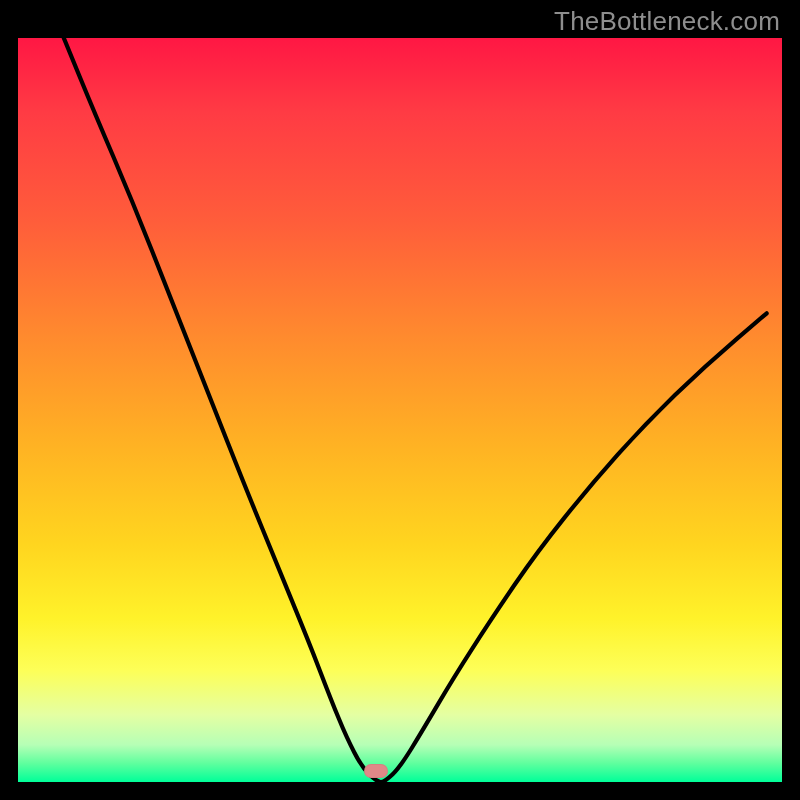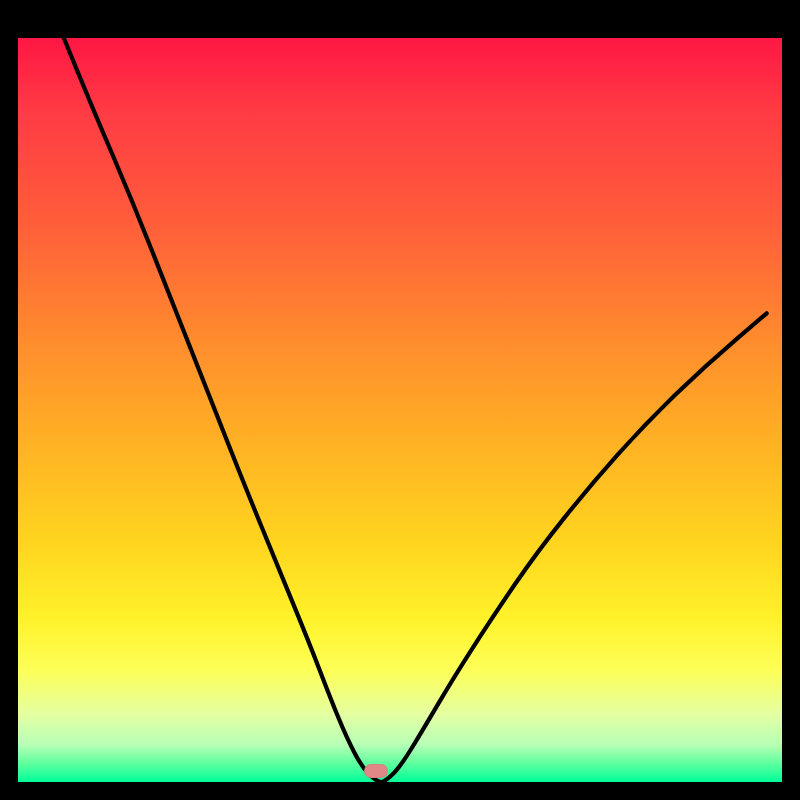--- a/index.html
+++ b/index.html
@@ -65,20 +65,21 @@
     border-radius: 7px;
     background: #e08888;
     box-shadow: inset 0 0 0 1px rgba(0,0,0,0.05);
   }
 </style>
 </head>
 <body>
 
 <div class="frame">
 
+  <div class="attribution">TheBottleneck.com</div>
 
   <div class="plot-area">
 
     <svg class="curve" viewBox="0 0 764 744" preserveAspectRatio="none">
       <path fill="none" stroke="#000000" stroke-width="4.2" stroke-linecap="round" stroke-linejoin="round" d="M 45.8 0.0 Q 45.8 0.0 61.1 37.2 Q 76.4 74.4 95.5 119.0 Q 114.6 163.7 133.7 212.0 Q 152.8 260.4 171.9 308.8 Q 191.0 357.1 210.1 405.5 Q 229.2 453.8 244.5 491.0 Q 259.8 528.2 275.0 565.4 Q 290.3 602.6 301.8 632.4 Q 313.2 662.2 320.9 680.8 Q 328.5 699.4 336.2 714.2 Q 343.8 729.1 351.4 736.6 Q 359.1 744.0 362.9 744.0 Q 366.7 744.0 374.4 736.6 Q 382.0 729.1 393.5 710.5 Q 404.9 691.9 420.2 665.9 Q 435.5 639.8 454.6 610.1 Q 473.7 580.3 496.6 546.8 Q 519.5 513.4 546.3 479.9 Q 573.0 446.4 599.7 416.6 Q 626.5 386.9 657.0 357.1 Q 687.6 327.4 718.2 301.3 T 748.7 275.3"></path>
     </svg>
 
     <div class="marker" style="left: 345.552px; top: 725.84px;"></div>
 
   </div>

